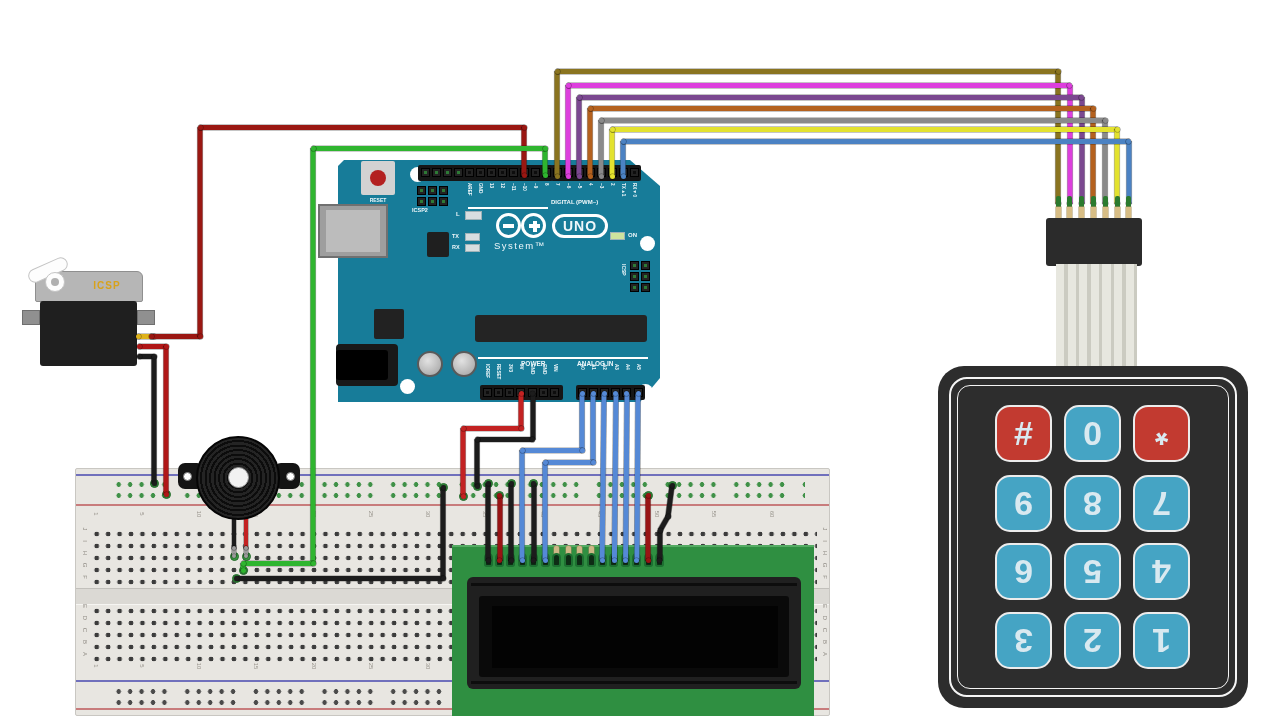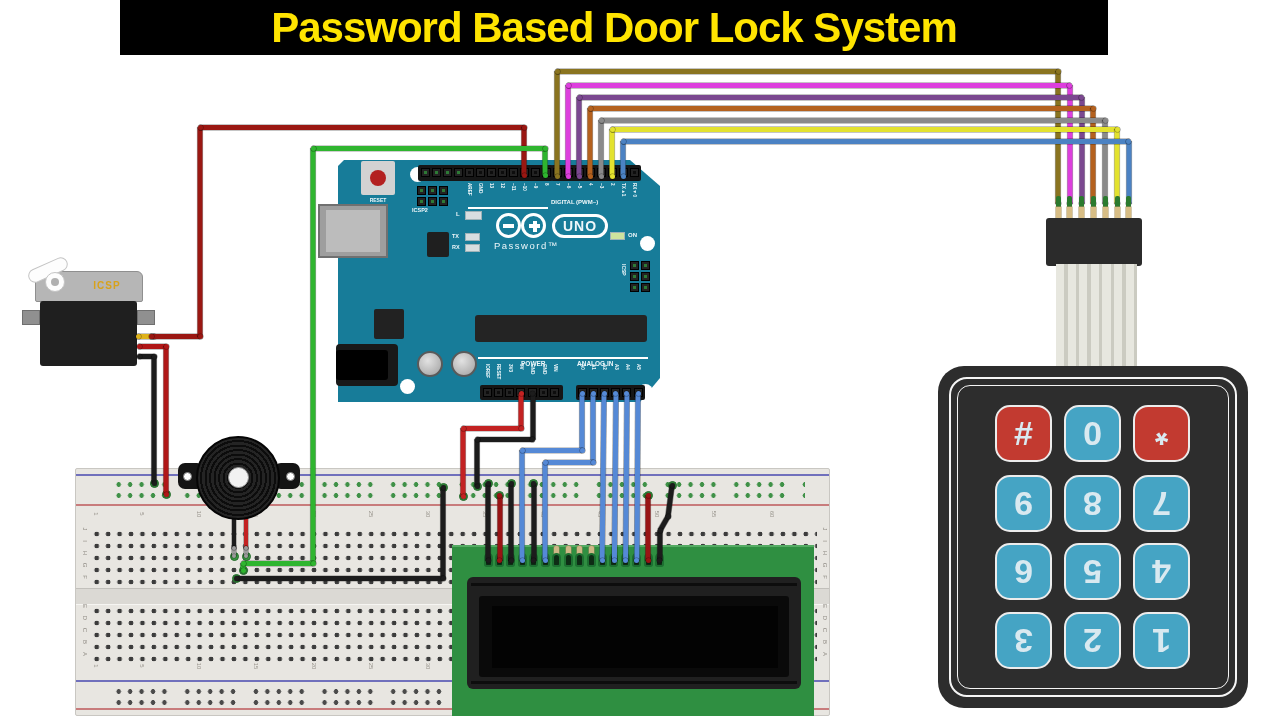--- a/index.html
+++ b/index.html
@@ -73,23 +73,20 @@
   .conn-tan{width:5px;height:17px;background:#d7bd85;box-shadow:0 0 0 0.5px #a8925e;}
   .conn-tip{width:5px;height:13px;background:#2b7a2e;border-radius:2px;}
   .cap{width:26px;height:26px;border-radius:50%;border:2px solid #5a5a5a;
        background:radial-gradient(circle at 40% 35%,#e2e2e2,#9f9f9f);}
 </style>
 </head>
 <body>
 
 <div id="canvas">
 
-  <div class="title-bar">
-    <div class="title-text">Password Based Door Lock System</div>
-  </div>
 
   <div class="bb">
     <div class="bb-line" style="left:0;top:5px;width:753px;background:#7070bc;"></div>
     <div class="bb-rail" style="--dc:#3f9147;left:37px;top:11px;width:692px;"></div>
     <div class="bb-rail" style="--dc:#3f9147;left:37px;top:22px;width:692px;"></div>
     <div class="bb-line" style="left:0;top:35px;width:753px;background:#c87c7c;"></div>
     <div class="bb-grid" style="left:15px;top:59px;"></div>
     <div class="bb-channel"></div>
     <div class="bb-grid" style="left:15px;top:136px;"></div>
     <div class="bb-line" style="left:0;top:211px;width:753px;background:#7070bc;"></div>
@@ -337,21 +334,21 @@
   <div style="left:427px;top:232px;width:22px;height:25px;background:#1f1f1f;border-radius:2px;"></div>
 
   <div class="ring" style="left:496px;top:213px;"></div>
   <div class="ring" style="left:521px;top:213px;"></div>
   <div style="left:503px;top:224px;width:11px;height:4px;background:#fff;"></div>
   <div style="left:529px;top:224px;width:11px;height:4px;background:#fff;"></div>
   <div style="left:532.5px;top:220.5px;width:4px;height:11px;background:#fff;"></div>
   <div style="left:552px;top:214px;width:56px;height:24px;border:3px solid #fff;border-radius:13px;display:flex;align-items:center;justify-content:center;">
     <span class="ard-smalltext" style="position:static;font-size:14px;letter-spacing:1px;">UNO</span>
   </div>
-  <div class="ard-smalltext" style="left:494px;top:240px;font-size:9.5px;letter-spacing:1.5px;font-weight:normal;">Password™</div>
+  <div class="ard-smalltext" style="left:494px;top:240px;font-size:9.5px;letter-spacing:1.5px;font-weight:normal;">System™</div>
 
   <div class="led" style="left:610px;top:232px;width:15px;height:8px;background:#cde39e;"></div>
   <div class="ard-smalltext" style="left:628px;top:232px;font-size:6px;">ON</div>
 
   <div id="icsp-pins">
       <div class="pinsq g" style="left: 630px; top: 261px;">
         <i></i>
       </div>
       <div class="pinsq g" style="left: 630px; top: 272px;">
         <i></i>

